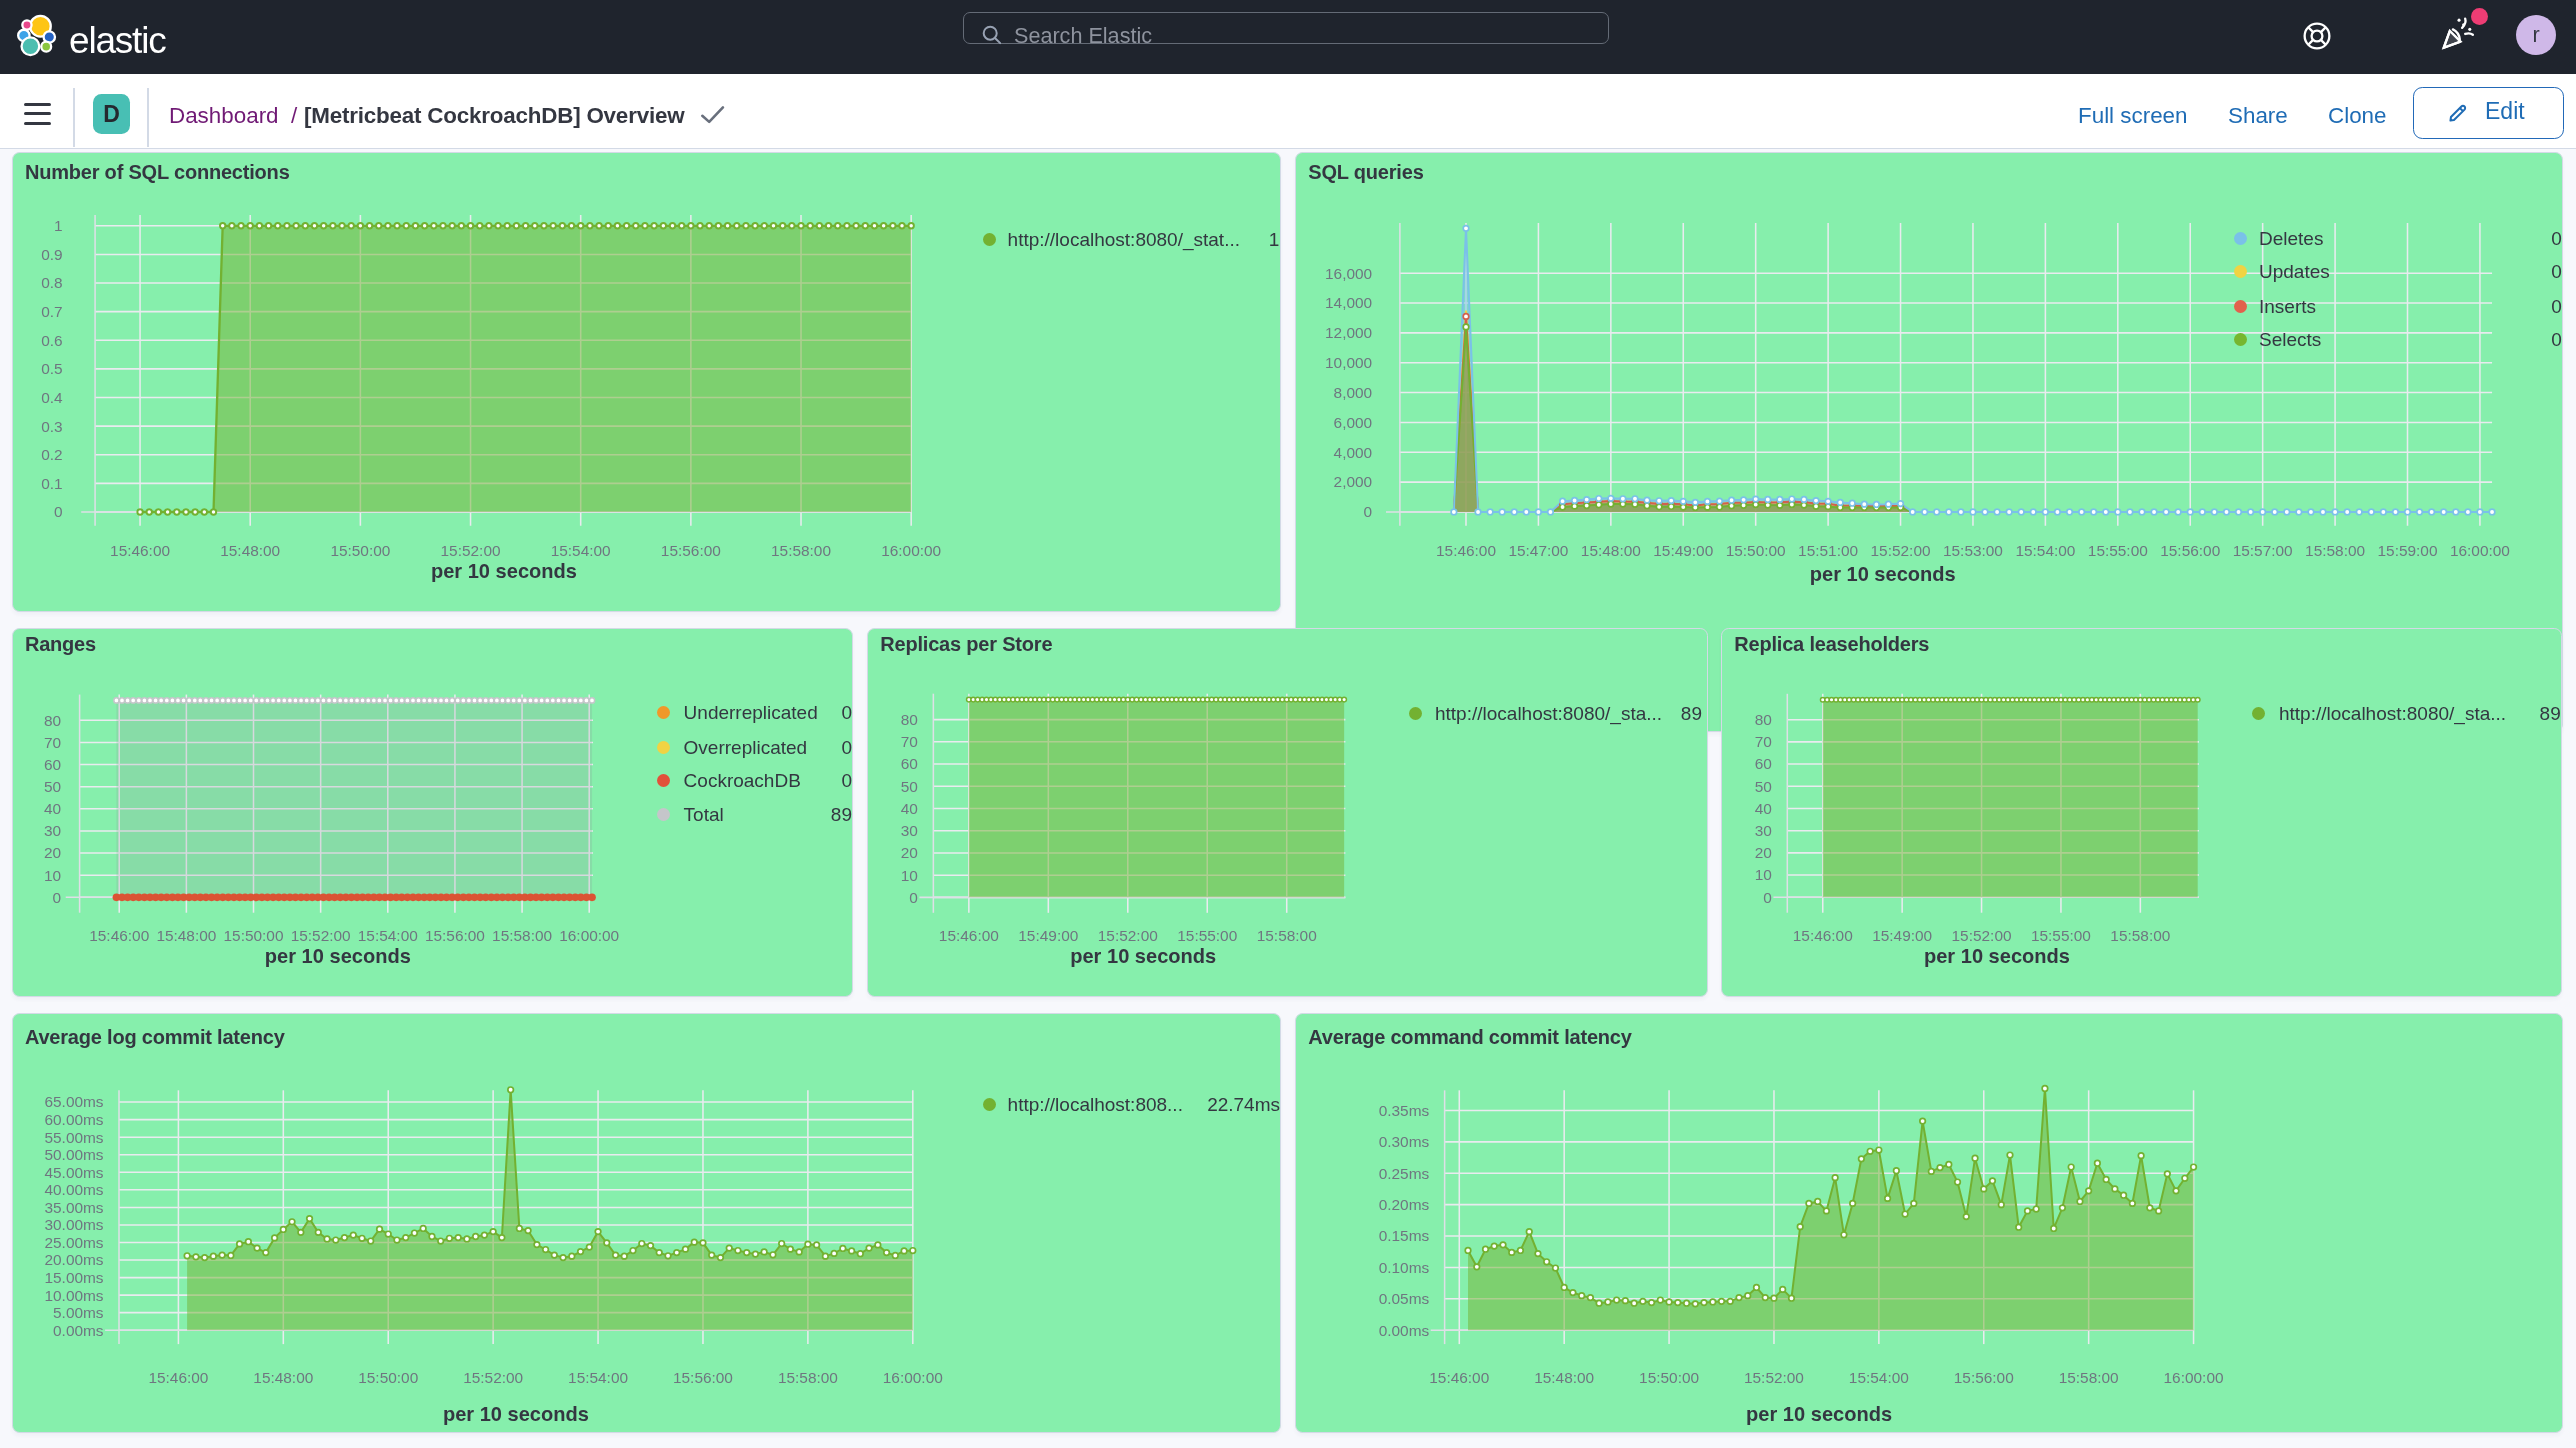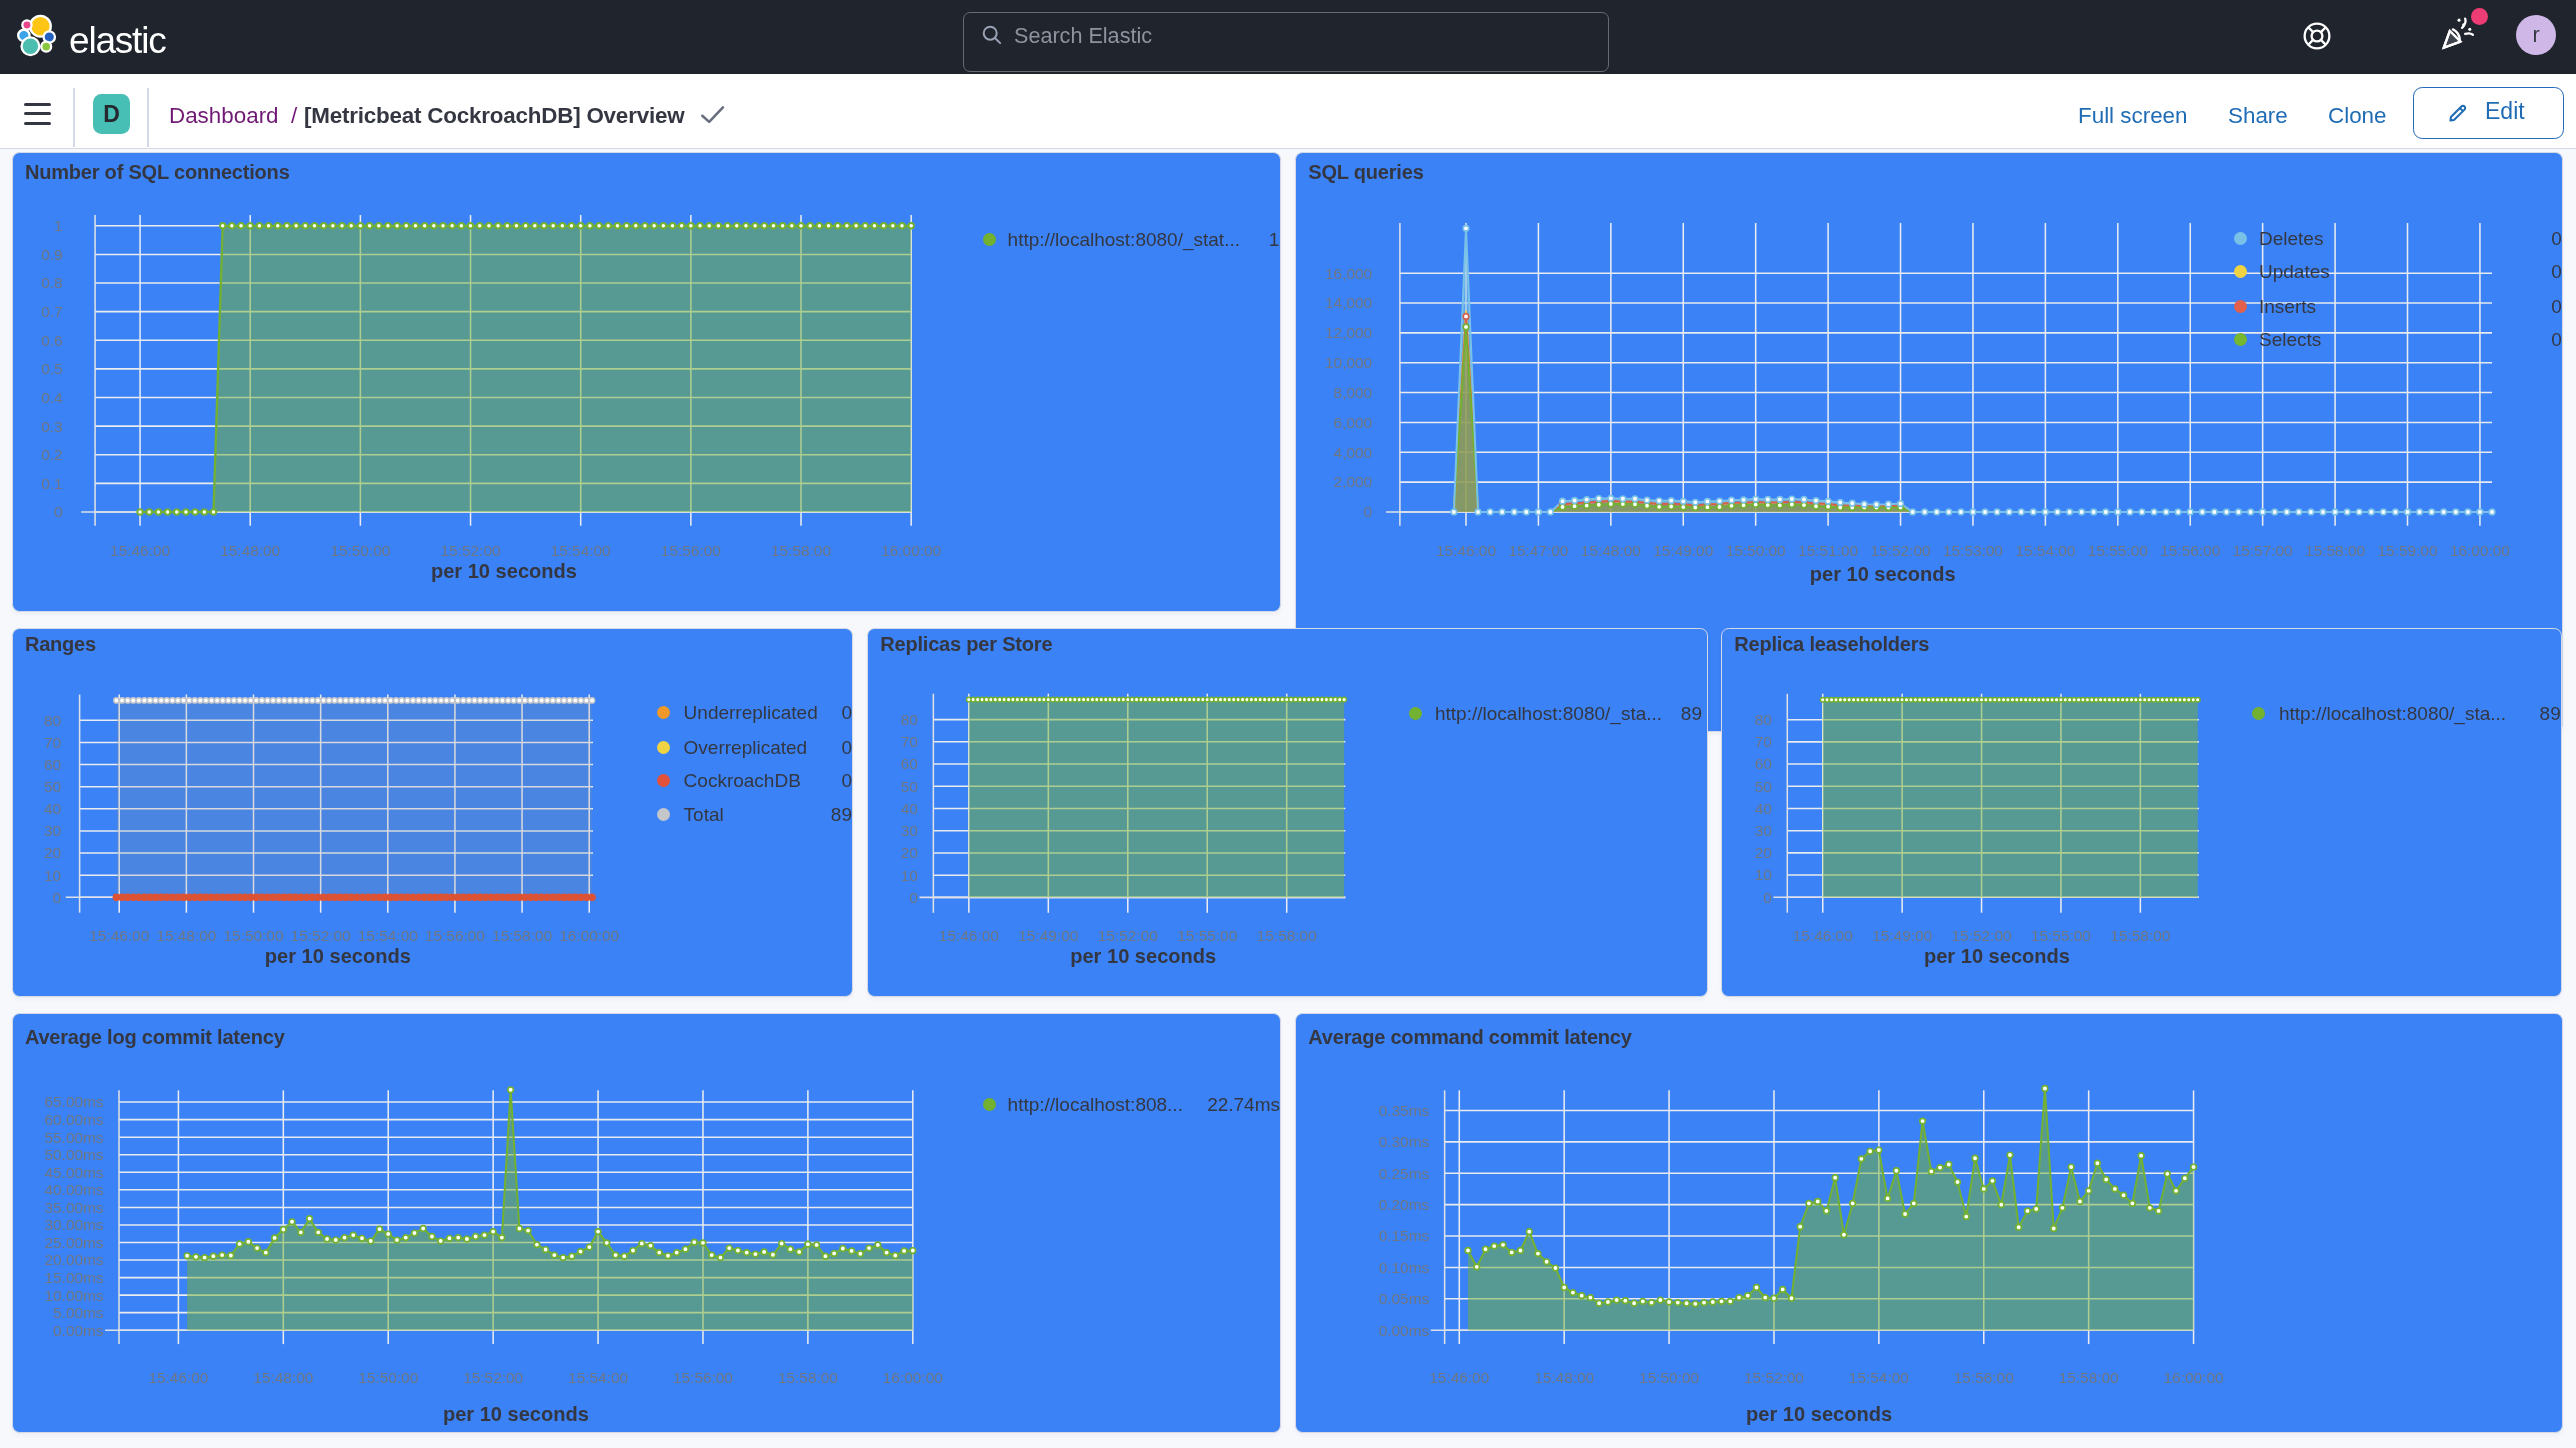--- a/index.html
+++ b/index.html
@@ -7,21 +7,21 @@
 .hdr .brand { position:absolute; left:69px; top:20px; font-size:37px; color:#fff; font-weight:500; letter-spacing:-1.2px; }
 .nav { position:absolute; left:0; top:74px; width:2576px; height:75px; background:#fff; border-bottom:1.5px solid #D3DAE6; }
 .vsep { position:absolute; top:14px; width:1.5px; height:59px; background:#D3DAE6; }
 .dbadge { position:absolute; left:93px; top:20px; width:37px; height:40px; border-radius:8.5px; background:#48BFB4;
   color:#25282f; font-size:23px; font-weight:bold; text-align:center; line-height:40px; }
 .bcrumb { position:absolute; left:169px; top:29px; font-size:22.4px; color:#701a75; }
 .btitle { position:absolute; left:304px; top:28.5px; font-size:22.4px; color:#343741; font-weight:bold; letter-spacing:-0.2px; }
 .navlink { position:absolute; top:29px; font-size:22.4px; color:#1F6CB5; font-weight:500;margin-left:20px; }
 .editbtn { position:absolute; left:2413px; top:13px; width:151px; height:52px; border:1.5px solid #2269B8; border-radius:9.3px;
   color:#1F6CB5; font-size:23px; font-weight:500; }
-.panel { position:absolute; background:#3b82f6; border:1.5px solid #D3DAE6; border-radius:7.7px;
+.panel { position:absolute; background:#86efac; border:1.5px solid #D3DAE6; border-radius:7.7px;
   box-shadow:0 2.3px 3.9px rgba(50,60,90,0.04); }
 .ptitle { position:absolute; left:12.3px; font-size:20px; font-weight:bold; color:#343741; letter-spacing:-0.2px; }
 .lgd { position:absolute; left:12px; width:100%; height:26px; font-size:19px; color:#343741; }
 .ldot { position:absolute; top:6.2px; width:13px; height:13px; border-radius:50%; }
 .ltxt { position:absolute; top:1.5px; }
 .lval { position:absolute; top:1.5px; }
 svg text { font-family:"Liberation Sans", sans-serif; }
 </style></head>
 <body>
 <div class="hdr">
@@ -29,21 +29,21 @@
 <g stroke="#ffffff" stroke-width="3">
 <circle cx="52.5" cy="34" r="13.4" fill="#FEC514"></circle>
 <circle cx="35" cy="32.5" r="6" fill="#E8478B"></circle>
 <circle cx="31" cy="46" r="7.4" fill="#3CA3E8"></circle>
 <circle cx="64" cy="48" r="7.4" fill="#2462C4"></circle>
 <circle cx="39.5" cy="60" r="11.5" fill="#4CBEB0"></circle>
 <circle cx="60" cy="60.5" r="6.4" fill="#8BC63F"></circle>
 </g>
     </svg>
 <span class="brand">elastic</span>
-<div style="position:absolute;left:963px;top:11.6px;width:646px;height:60px;border:1.5px solid #646B76;border-radius:7px;">
+<div style="position:absolute;left:963px;top:11.6px;width:646px;height:32px;border:1.5px solid #646B76;border-radius:7px;">
 <svg width="23" height="23" viewBox="0 0 30 30" style="position:absolute;left:17px;top:11.6px">
         <circle cx="12" cy="12" r="8.5" fill="none" stroke="#98A2B3" stroke-width="2.6"></circle>
         <line x1="18.5" y1="18.5" x2="25" y2="25" stroke="#98A2B3" stroke-width="2.6" stroke-linecap="round"></line>
       </svg>
 <span style="position:absolute;left:50px;top:10px;font-size:21.6px;color:#8E939E">Search Elastic</span>
 </div>
 <svg width="34" height="34" viewBox="0 0 44 44" style="position:absolute;left:2300px;top:19px">
 <circle cx="22" cy="22" r="16" fill="none" stroke="#ffffff" stroke-width="3"></circle>
 <circle cx="22" cy="22" r="7" fill="none" stroke="#ffffff" stroke-width="3"></circle>
 <g stroke="#ffffff" stroke-width="3">

